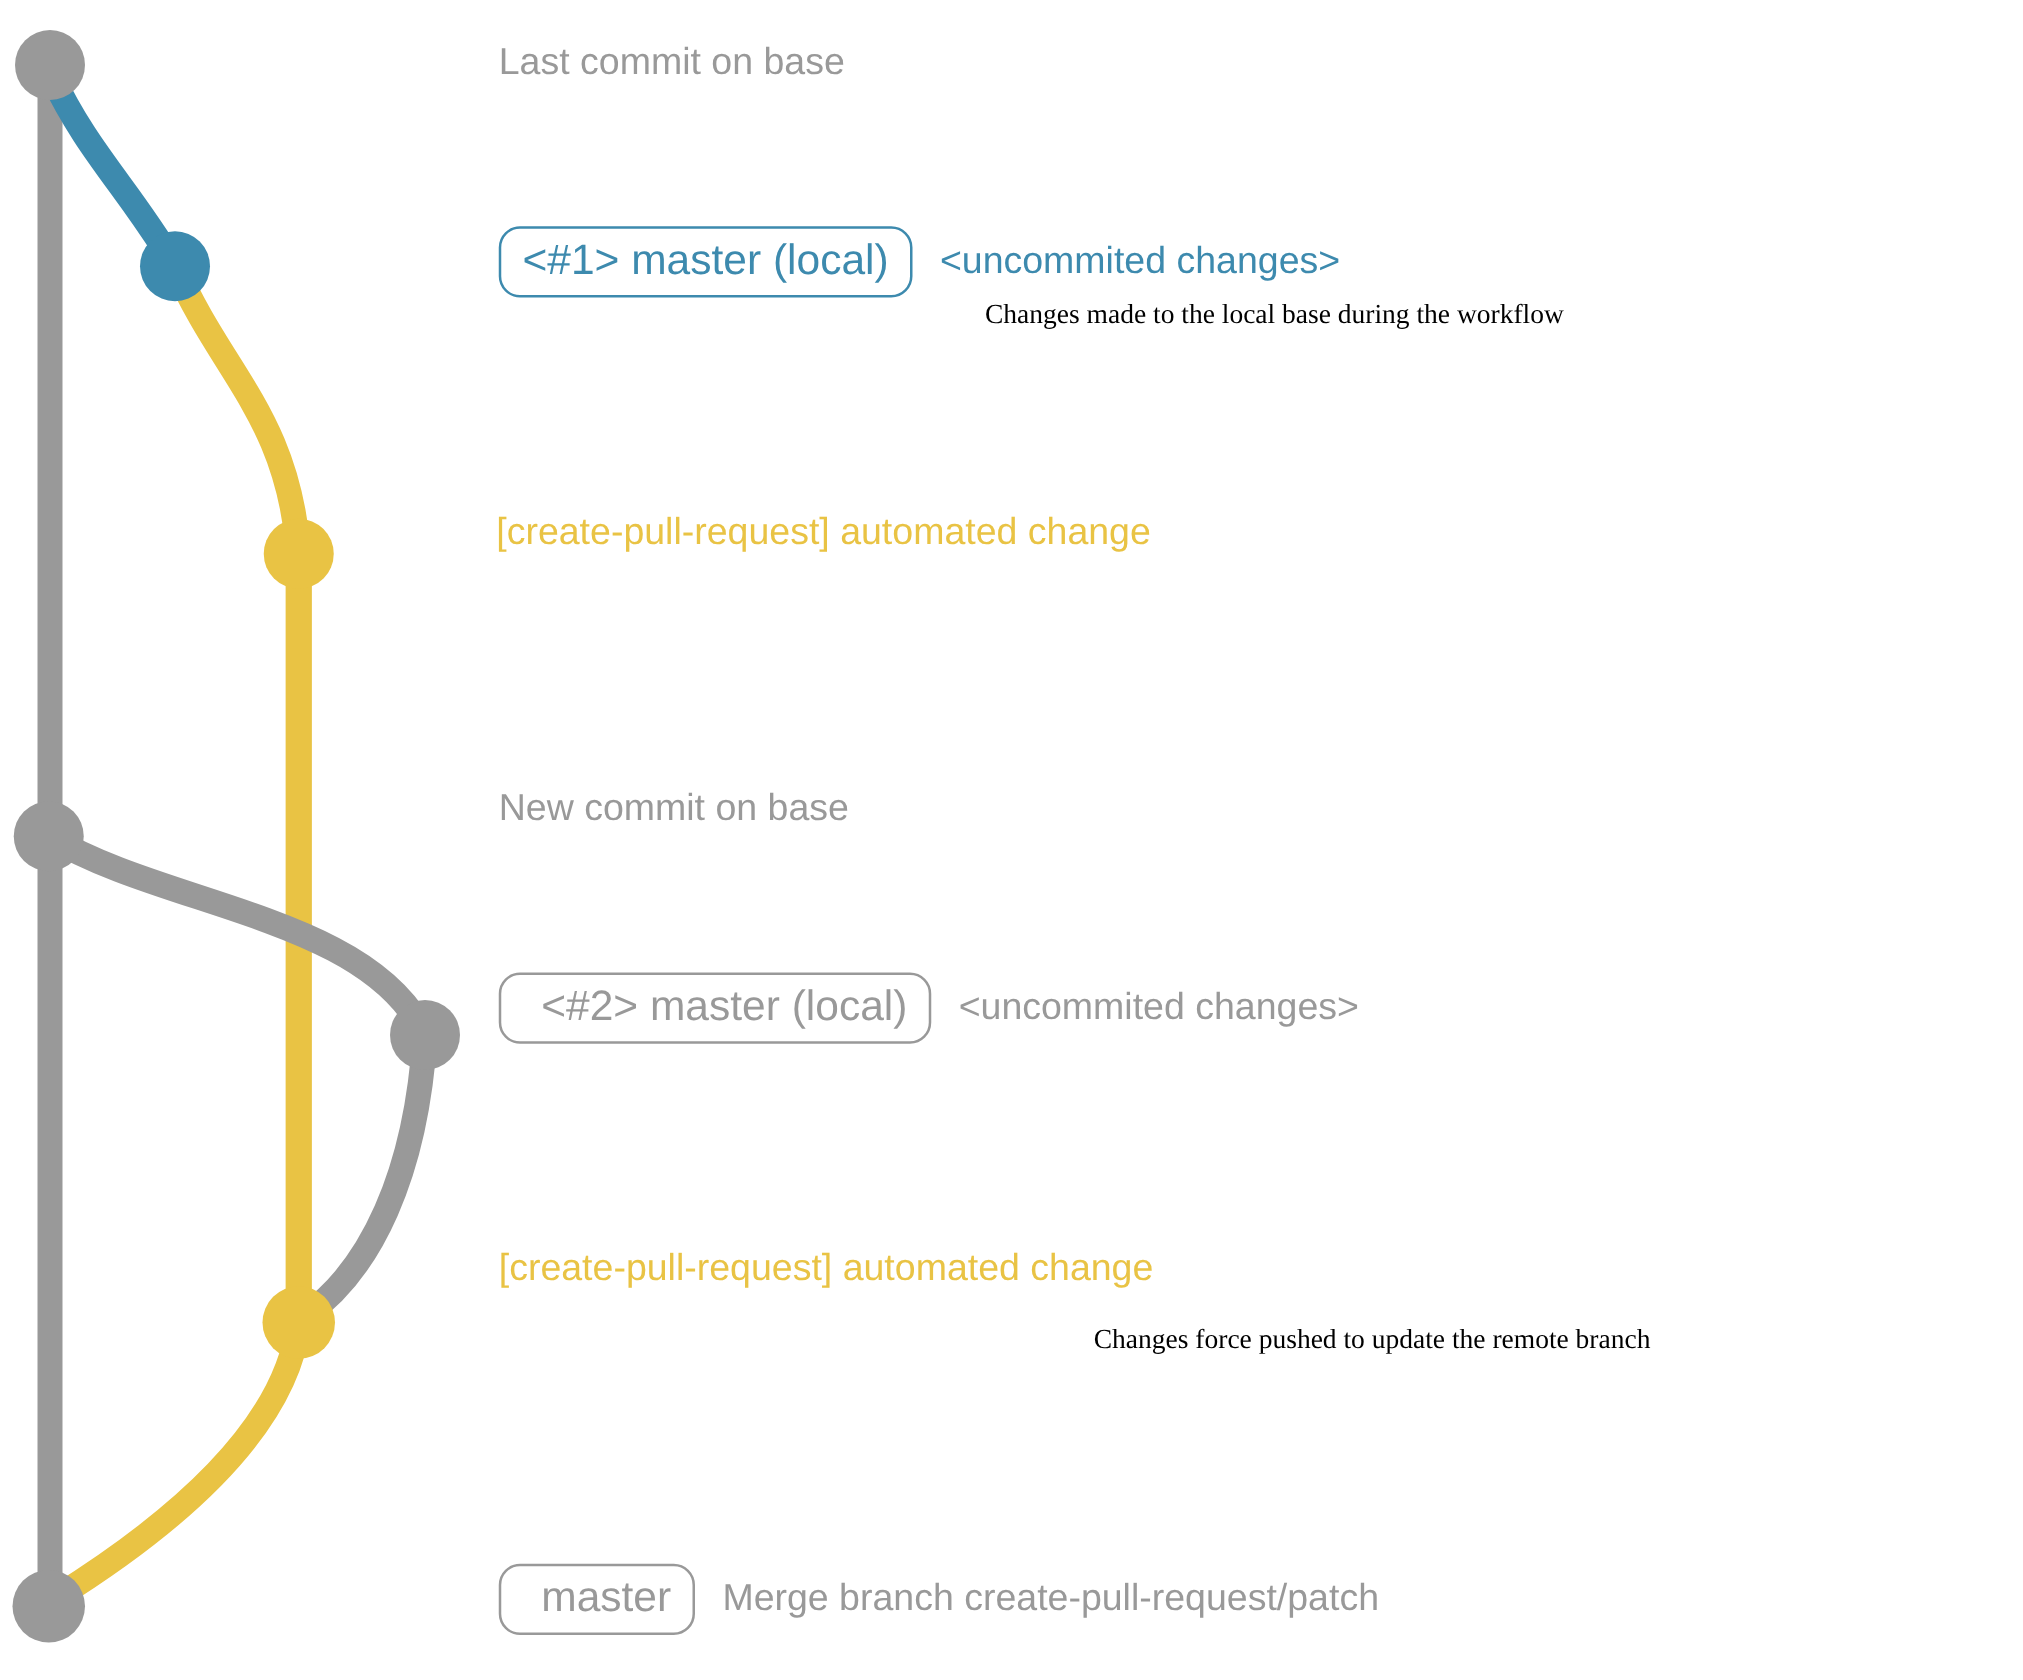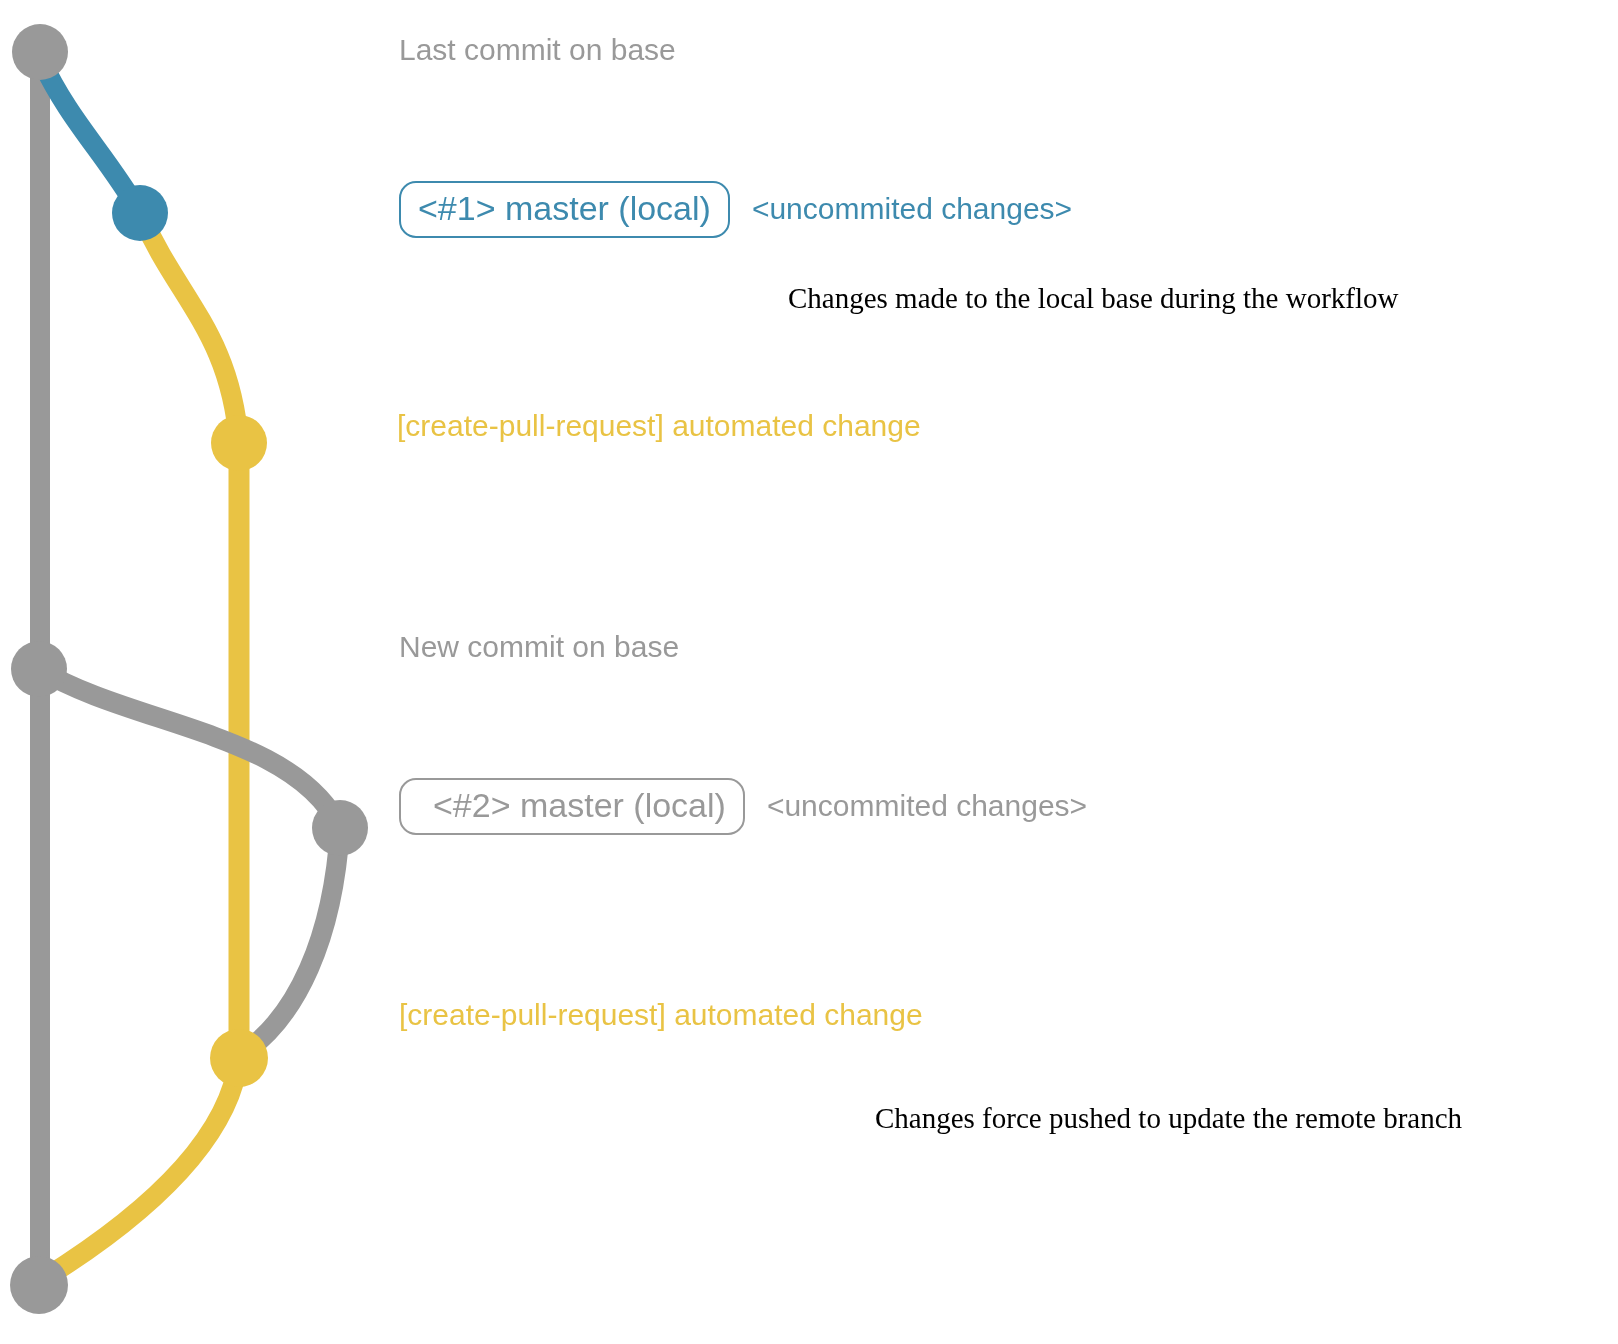--- a/index.html
+++ b/index.html
@@ -56,24 +56,23 @@
     border: 2.5px solid;
     border-radius: 17px;
     background: #ffffff;
   }
   .badge.blue   { color: var(--blue);   border-color: var(--blue); }
   .badge.gray   { color: var(--gray);   border-color: var(--gray); padding-left: 32px; }
   .badge.yellow { color: var(--yellow); border-color: var(--yellow); }
   .desc {
     position: absolute;
     font-family: "Liberation Serif", serif;
-    font-size: 29px;
+    font-size: 22px;
     color: var(--description_text);
     white-space: nowrap;
-    margin-top: 44px;
   }
 </style>
 </head>
 <body>
 
 <div id="stage">
 
   <svg id="graph-svg" width="400" height="1344" viewBox="0 0 400 1344">
 
     <path class="edge gray" stroke-width="20" d="M 40 52 L 40 1285"></path>
@@ -114,14 +113,18 @@
   <div class="row" style="left:399px; top:778px;">
     <span class="badge gray">&lt;#2&gt; master (local)</span>
     <span class="sans-label gray-text">&lt;uncommited changes&gt;</span>
   </div>
 
   <div class="row" style="left:399px; top:998px;">
     <span class="sans-label yellow-text">[create-pull-request] automated change</span>
   </div>
   <div class="desc" style="left:875px; top:1058px;">Changes force pushed to update the remote branch</div>
 
+  <div class="row" style="left:399px; top:1251px;">
+    <span class="badge gray">master</span>
+    <span class="sans-label gray-text">Merge branch create-pull-request/patch</span>
+  </div>
 
 </div>
 
 </body></html>

